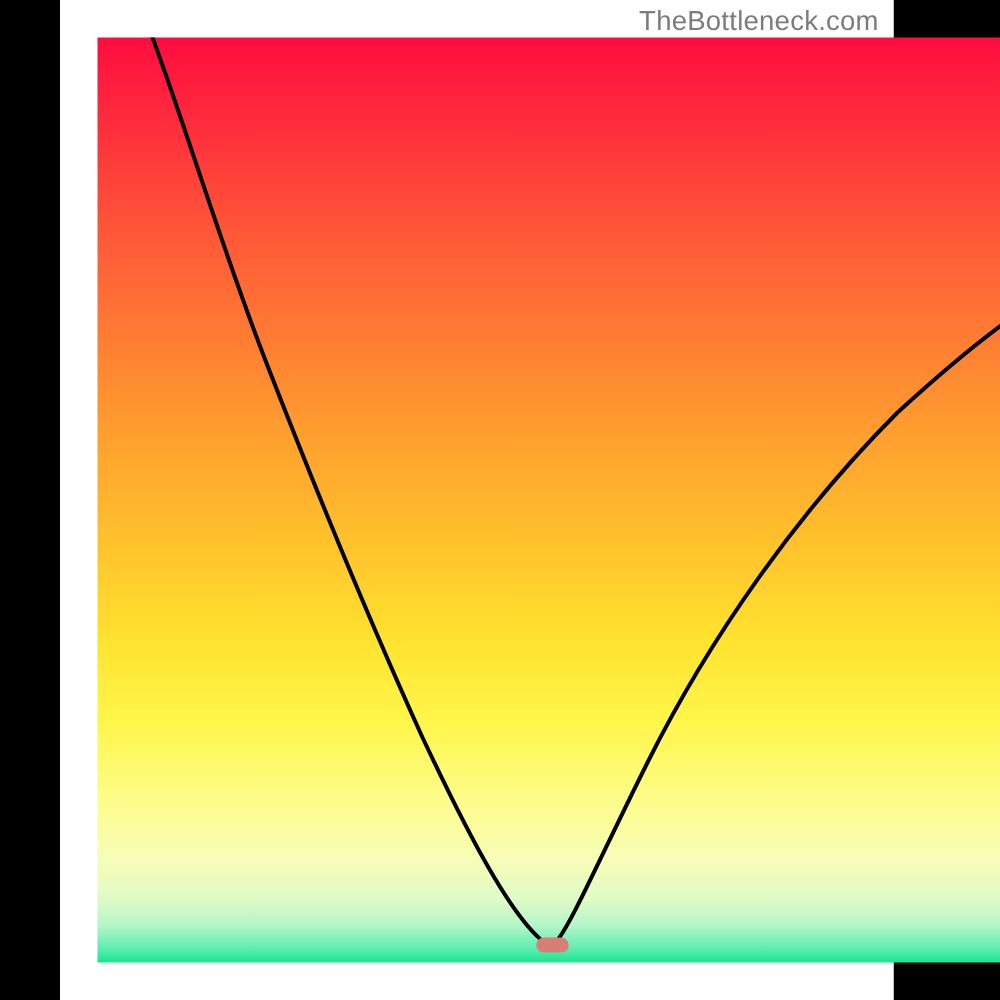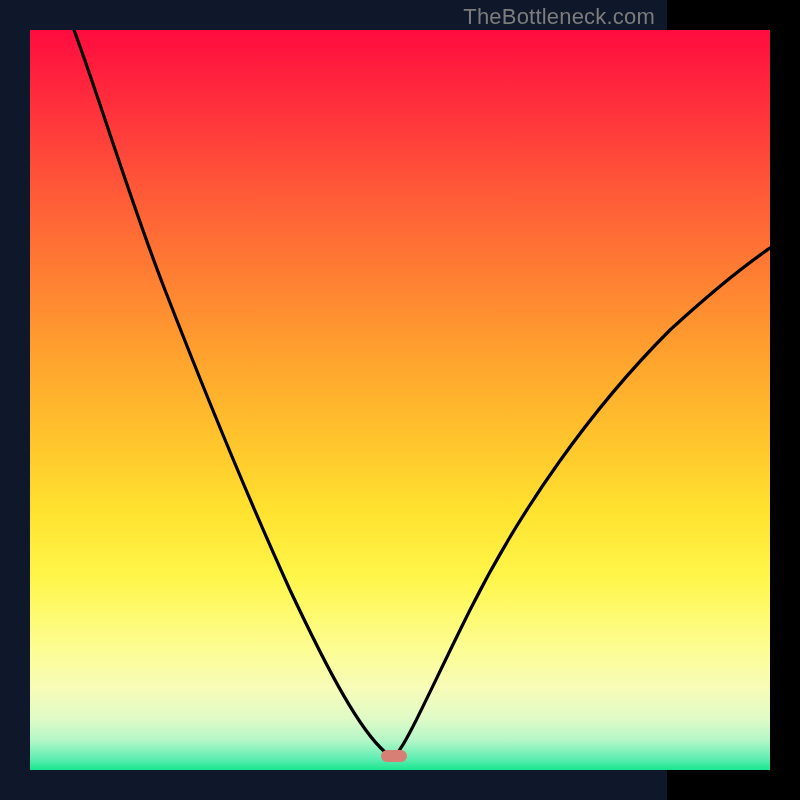--- a/index.html
+++ b/index.html
@@ -8,21 +8,22 @@
     width: 800px;
     height: 800px;
     background: #000;
     overflow: hidden;
     font-family: Arial, Helvetica, sans-serif;
   }
   .frame {
     position: relative;
     width: 667px;
     height: 800px;
-    background: #0f172a;
+    background: #ffffff;
+    margin-left: 48px;
   }
   .plot {
     position: absolute;
     left: 30px;
     top: 30px;
     width: 740px;
     height: 740px;
     
     background: linear-gradient(to bottom,
       #ff0c3f 0%,

